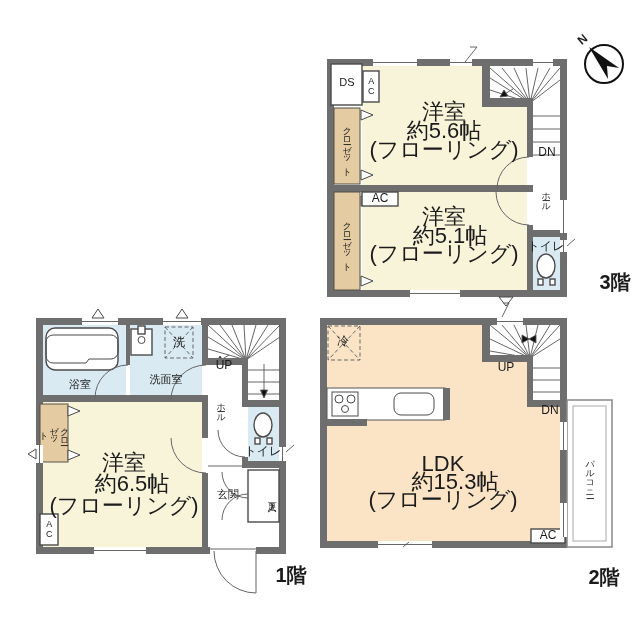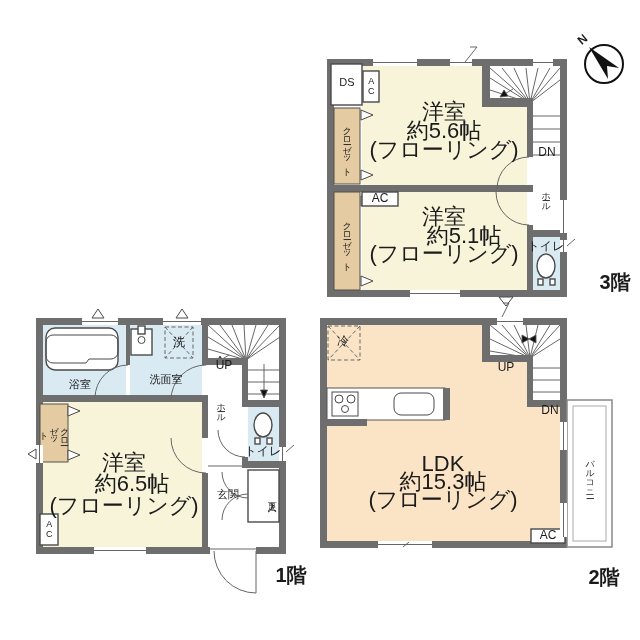--- a/index.html
+++ b/index.html
@@ -250,21 +250,21 @@
 </svg>
 
 <div class="lbl s11" style="left:347px;top:82px">DS</div>
 <div class="lbl s9 v" style="left:371px;top:86px;height:22px">AC</div>
 <div class="lbl s9 v" style="left:347px;top:146px;height:70px">クローゼット</div>
 <div class="lbl s9 v" style="left:347px;top:241px;height:70px">クローゼット</div>
 <div class="lbl s17" style="left:444px;top:112px">洋室</div>
 <div class="lbl s17" style="left:444px;top:131px">約5.6帖</div>
 <div class="lbl s17" style="left:444px;top:150px">(フローリング)</div>
 <div class="lbl s17" style="left:444px;top:217px">洋室</div>
-<div class="lbl s17" style="left:464px;top:236px">約5.1帖</div>
+<div class="lbl s17" style="left:450px;top:236px">約5.1帖</div>
 <div class="lbl s17" style="left:444px;top:254px">(フローリング)</div>
 <div class="lbl s10" style="left:380px;top:199px">AC</div>
 <div class="lbl s10" style="left:547px;top:153px">DN</div>
 <div class="lbl s9 v" style="left:546px;top:196px;height:34px">ホール</div>
 <div class="lbl s10" style="left:546px;top:247px">トイレ</div>
 <div class="lbl s20" style="left:615px;top:282px">3階</div>
 
 <div class="lbl s11" style="left:80px;top:384px">浴室</div>
 <div class="lbl s11" style="left:166px;top:379px">洗面室</div>
 <div class="lbl s10" style="left:179px;top:343px">洗</div>
@@ -277,21 +277,21 @@
 <div class="lbl s17" style="left:124px;top:506px">(フローリング)</div>
 <div class="lbl s9 v" style="left:49px;top:529px;height:22px">AC</div>
 <div class="lbl s11" style="left:228px;top:494px">玄関</div>
 <div class="lbl s9 v" style="left:272px;top:495px;height:34px">下足入</div>
 <div class="lbl s20" style="left:291px;top:575px">1階</div>
 
 <div class="lbl s10" style="left:343px;top:342px">冷</div>
 <div class="lbl s10" style="left:506px;top:368px">UP</div>
 <div class="lbl s10" style="left:550px;top:411px">DN</div>
 <div class="lbl s17" style="left:443px;top:464px">LDK</div>
-<div class="lbl s17" style="left:443px;top:482px">約15.3帖</div>
+<div class="lbl s17" style="left:455px;top:482px">約15.3帖</div>
 <div class="lbl s17" style="left:443px;top:500px">(フローリング)</div>
 <div class="lbl s9 v" style="left:590px;top:473px;height:52px">バルコニー</div>
 <div class="lbl s10" style="left:548px;top:536px">AC</div>
 <div class="lbl s20" style="left:604px;top:577px">2階</div>
 
 <div class="lbl north" style="left:583px;top:40px">N</div>
 
 </div>
 
 </body></html>

